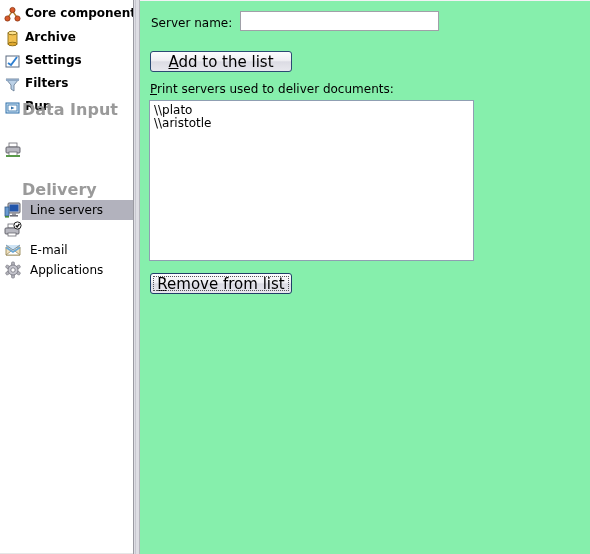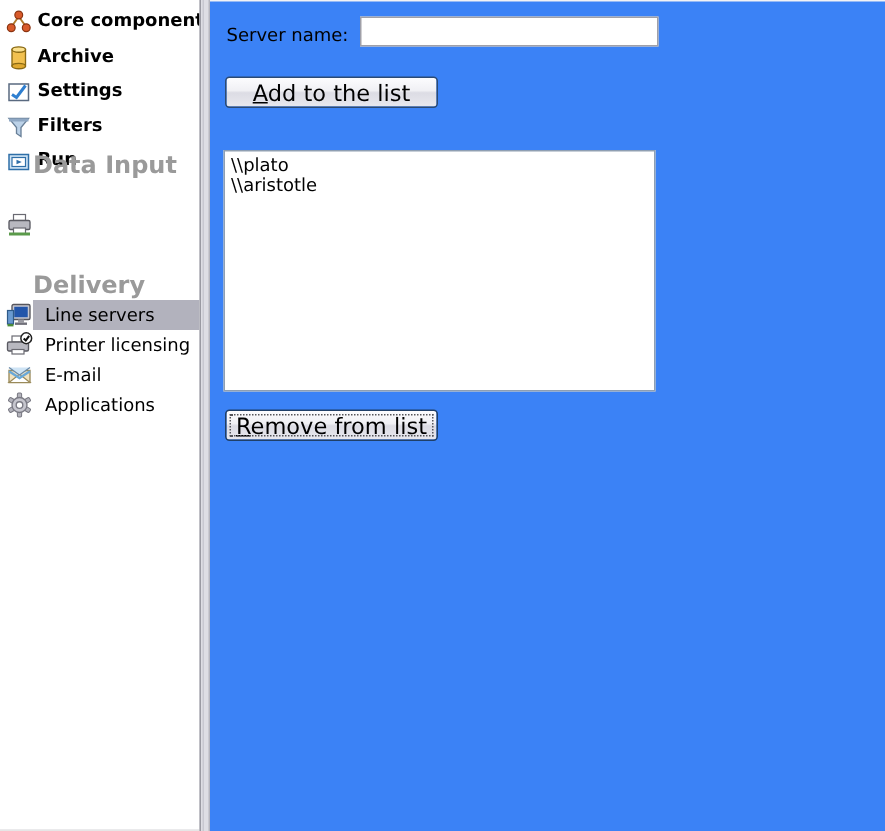--- a/index.html
+++ b/index.html
@@ -135,21 +135,21 @@
     line-height: 16px;
   }
 
   
   #content {
     position: absolute;
     left: 140px;
     top: 0;
     width: 450px;
     height: 554px;
-    background: #3b82f6;
+    background: #86efac;
   }
   #content-topline {
     position: absolute;
     left: 0; top: 0; width: 450px; height: 1px;
     background: #f2f2f5;
   }
 
   .lbl {
     position: absolute;
     font-size: 12px;
@@ -216,21 +216,21 @@
     width: 142px;
     height: 21px;
   }
 
   #list-label { left: 10px; top: 82px; }
 
   #print-servers-listbox {
     position: absolute;
     left: 9px;
     top: 100px;
-    width: 288px;
+    width: 325px;
     height: 161px;
     box-sizing: border-box;
     border: 1px solid #8f9fb2;
     background: #ffffff;
     overflow: hidden;
   }
   .listitem {
     font-size: 12px;
     line-height: 13px;
     color: #000;
@@ -338,21 +338,20 @@
       <span class="nav-hl"></span>
       <span class="nav-ico">
         <svg width="18" height="18" viewBox="0 0 18 18">
           <rect x="4" y="3" width="8" height="4" fill="#ffffff" stroke="#6a6a72" stroke-width="0.8"></rect>
           <rect x="1" y="7" width="14" height="6" rx="1" fill="#b8b8c0" stroke="#5a5a62" stroke-width="0.9"></rect>
           <rect x="4" y="12" width="8" height="3" fill="#ffffff" stroke="#6a6a72" stroke-width="0.8"></rect>
           <circle cx="13.5" cy="4.5" r="3.6" fill="#ffffff" stroke="#222" stroke-width="1"></circle>
           <polyline points="11.8,4.6 13.2,6 15.4,2.9" fill="none" stroke="#111" stroke-width="1.4"></polyline>
         </svg>
       </span>
-      <span class="nav-lbl">Printer licensing</span>
     </div>
 
     <div class="nav-sub" style="top:240px;">
       <span class="nav-hl"></span>
       <span class="nav-ico">
         <svg width="18" height="18" viewBox="0 0 18 18">
           <path d="M2,6 L16,6 L16,14 L2,14 Z" fill="#f2e2c0" stroke="#9a8a5a" stroke-width="0.9"></path>
           <path d="M2,14 L9,8.5 L16,14 Z" fill="#ffffff" stroke="#9a8a5a" stroke-width="0.8"></path>
           <path d="M2,6.5 L9,11 L16,6.5" fill="none" stroke="#6aa8d8" stroke-width="1.6"></path>
           <path d="M2,4 L9,9 L16,4" fill="#cfe4f5" stroke="#6a8aa8" stroke-width="0.9"></path>
@@ -390,20 +389,21 @@
     <div id="content-topline"></div>
 
     <div class="lbl" id="server-name-label">Server name:</div>
 
     <input id="server-name-input" type="text" value="" style="">
 
     <button class="btn" id="add-to-list-button">
       <span class="cap"><span class="u">A</span><span>dd to the list</span></span>
     </button>
 
+    <div class="lbl" id="list-label"><span class="u">P</span><span>rint servers used to deliver documents:</span></div>
 
     <div id="print-servers-listbox">
       <div class="listitem">\\plato</div>
       <div class="listitem">\\aristotle</div>
     </div>
 
     <button class="btn focused" id="remove-from-list-button">
       <span class="focusring"></span>
       <span class="cap"><span class="u">R</span><span>emove from list</span></span>
     </button>

